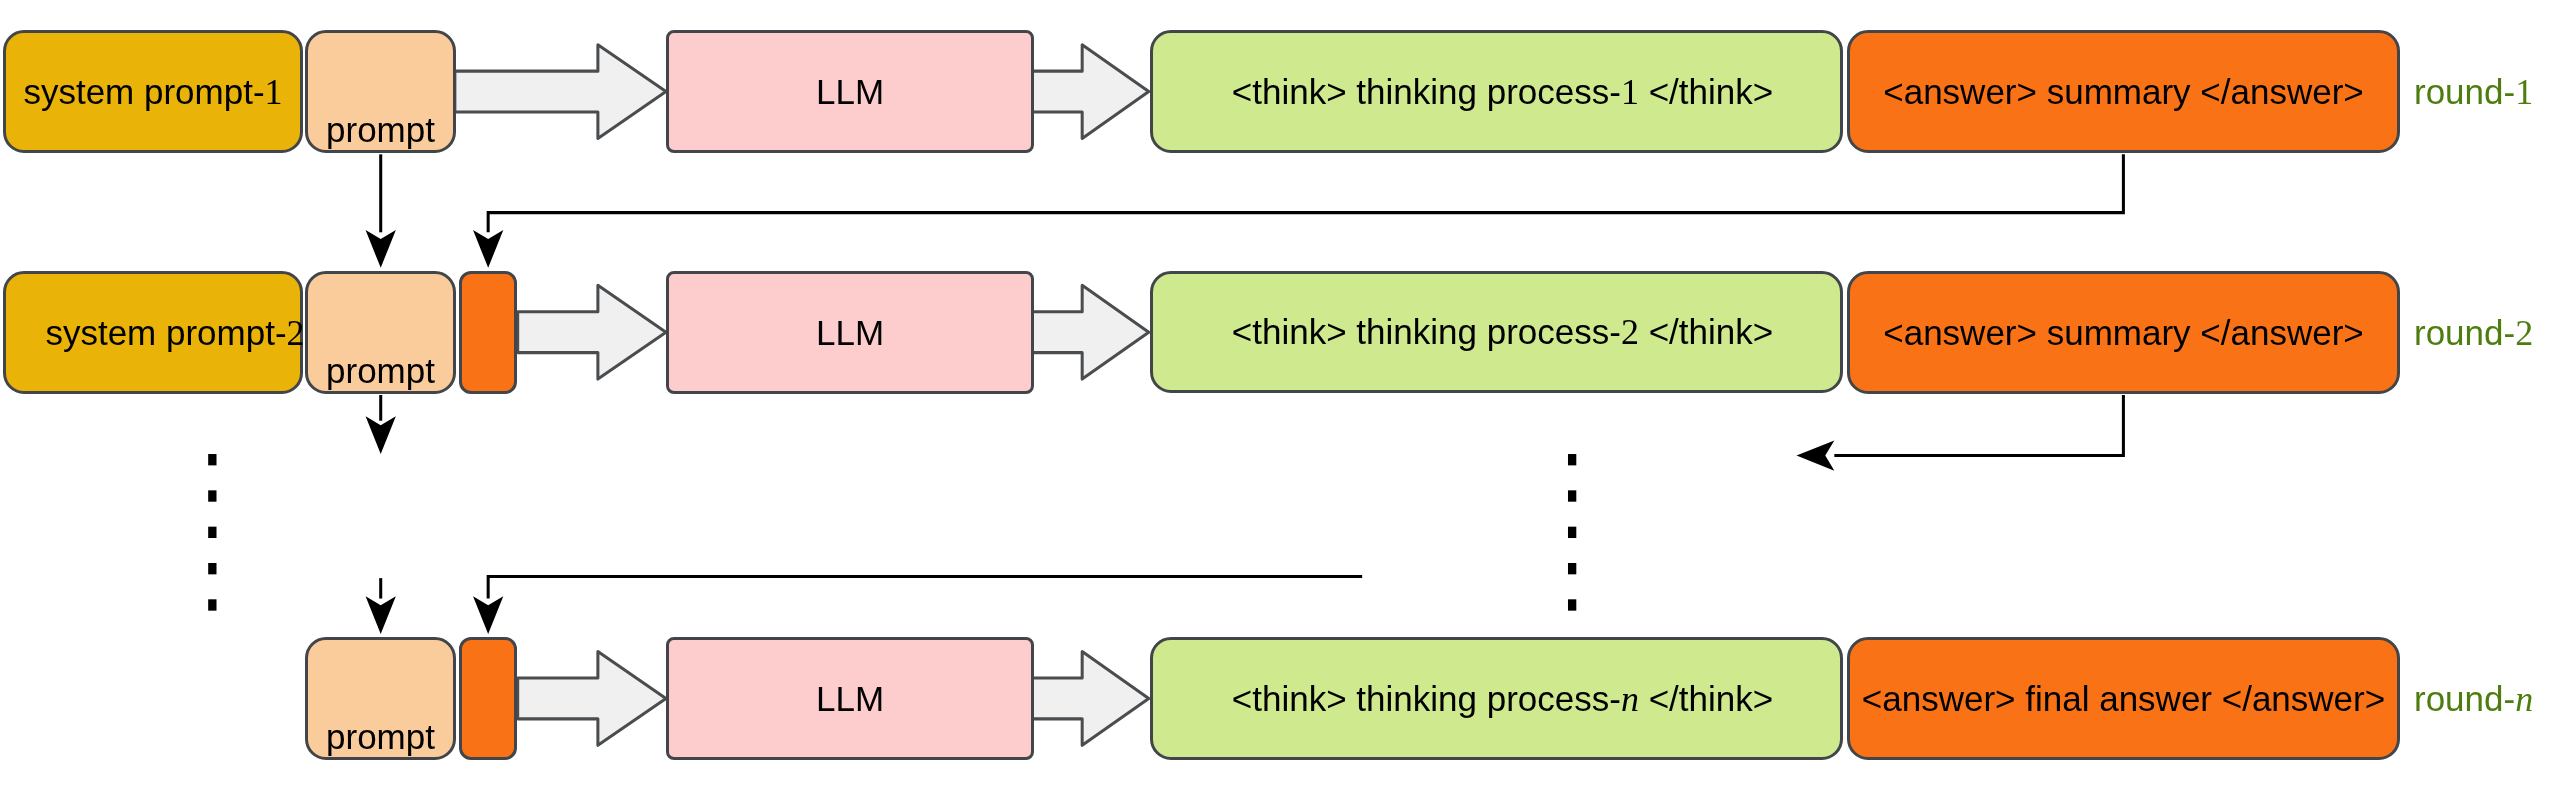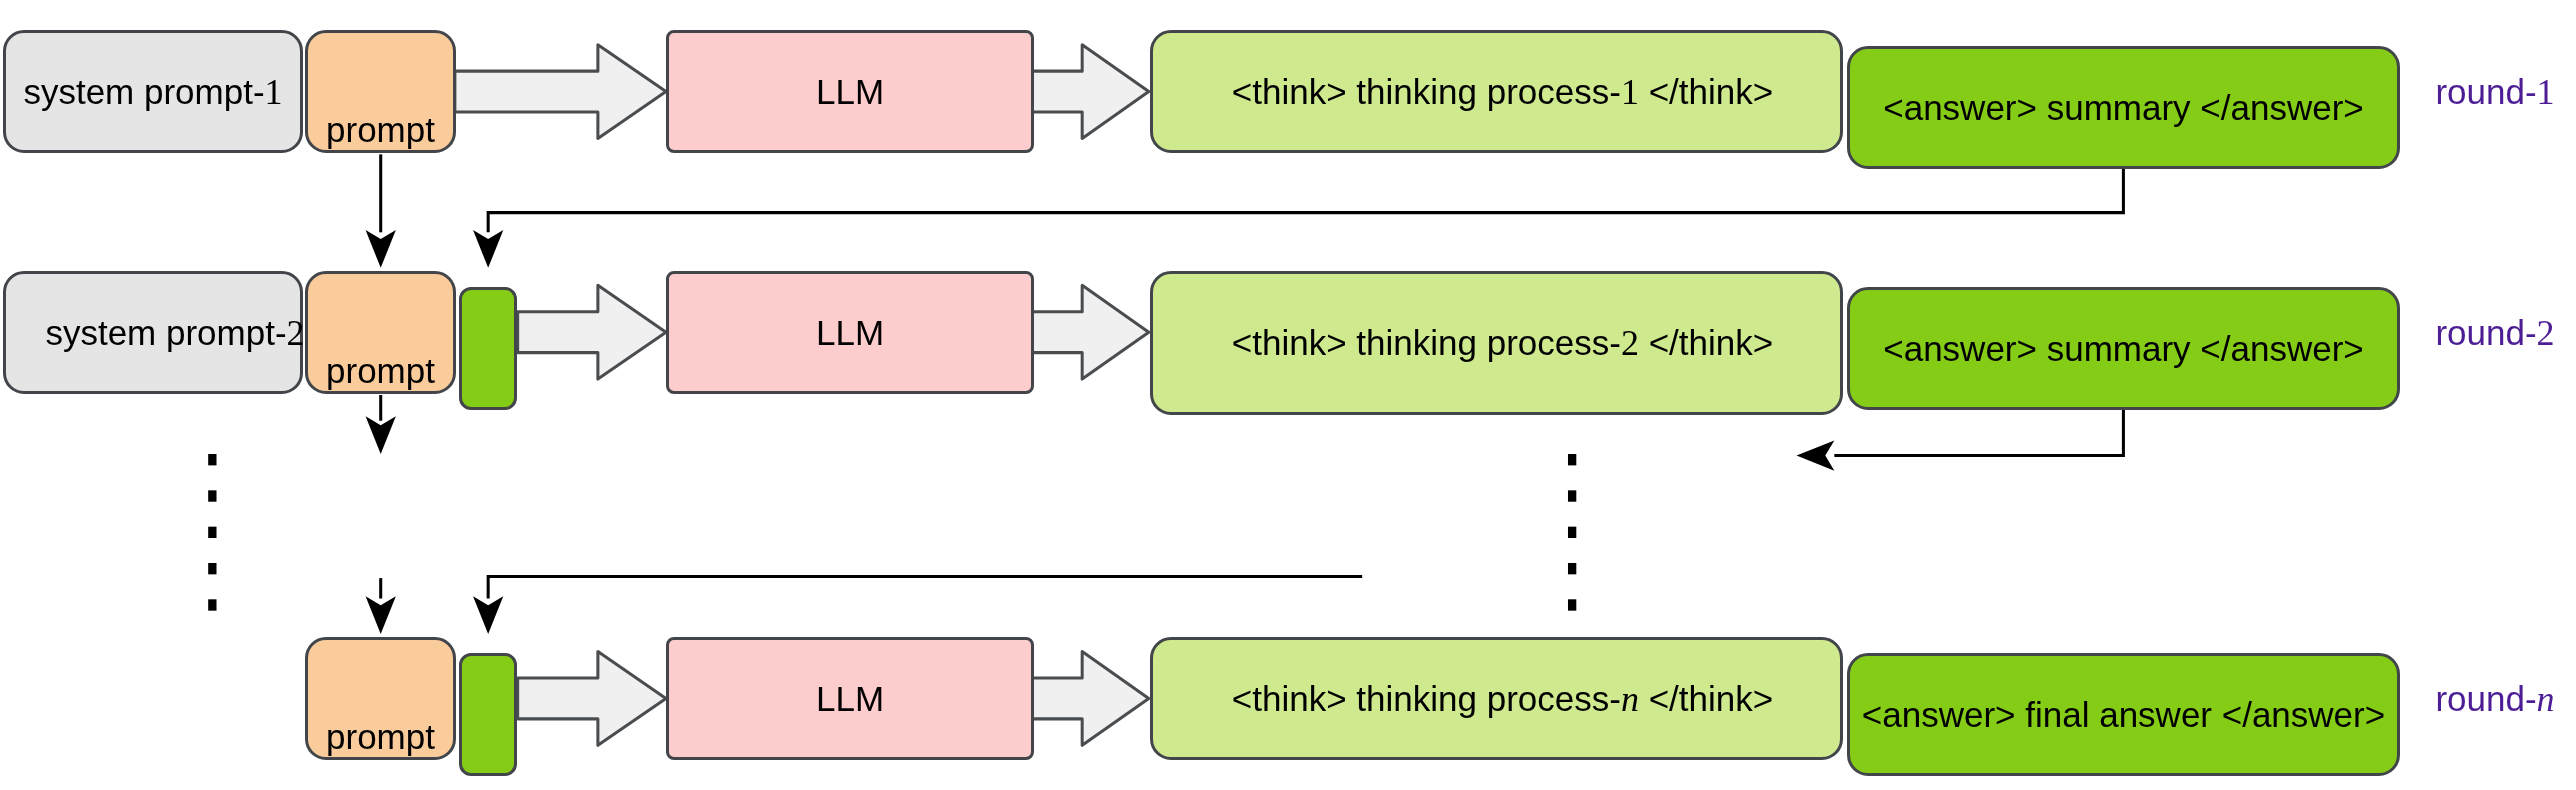--- a/index.html
+++ b/index.html
@@ -17,29 +17,29 @@
     display:flex;align-items:center;justify-content:center;
     border:3.8px solid #42464a;
     border-radius:21px;
     font-size:35px;color:#000;
     white-space:nowrap;
     z-index:2;
     text-align:center;
   }
   .box.sharp{border-radius:8px;}
   .box.small{border-radius:12px;}
-  .fill-system{background:#e5e5e5;}
+  .fill-system{background:#eab308;}
   .fill-prompt{background:#fbcc9b;align-items:flex-end;}
   .fill-llm{background:#fdcccc;}
   .fill-think{background:#cfe98e;padding-left:12px;}
-  .fill-answer{background:#84cc16;margin-top:16px;}
+  .fill-answer{background:#f97316;}
   .round-label{
     position:absolute;
-    display:flex;align-items:center;justify-content:center;
-    font-size:35px;color:#4c1d95;white-space:nowrap;z-index:2;
+    display:flex;align-items:center;justify-content:flex-start;
+    font-size:35px;color:#4d7c0f;white-space:nowrap;z-index:2;
   }
   .mvar{font-family:"Liberation Serif", serif;font-size:36px;line-height:1;}
   .it{font-style:italic;}
   svg{display:block;}
   .blockarrow{fill:#f0f0f0;stroke:#4a4d50;stroke-width:4;stroke-linejoin:round;}
   .conn{fill:none;stroke:#000;stroke-width:4;}
   .head{fill:#000;stroke:none;}
   .dot{fill:#000;}
 </style>
 </head>
@@ -116,21 +116,21 @@
   <div class="box fill-system" style="left:3px;top:271px;width:300px;height:123px;padding-left:44px;">
     <span><span>system prompt-</span><span class="mvar">2</span></span>
   </div>
   <div class="box fill-prompt" style="left:305px;top:271px;width:151px;height:123px;">
     <span>prompt</span>
   </div>
   <div class="box fill-answer small" style="left:459px;top:271px;width:58px;height:123px;"></div>
   <div class="box fill-llm sharp" style="left:666px;top:271px;width:368px;height:123px;">
     <span>LLM</span>
   </div>
-  <div class="box fill-think" style="left:1150px;top:271px;width:693px;height:144px;">
+  <div class="box fill-think" style="left:1150px;top:271px;width:693px;height:122px;">
     <span><span>&lt;think&gt; thinking process-</span><span class="mvar">2</span><span> &lt;/think&gt;</span></span>
   </div>
   <div class="box fill-answer" style="left:1847px;top:271px;width:553px;height:123px;">
     <span>&lt;answer&gt; summary &lt;/answer&gt;</span>
   </div>
   <div class="round-label" style="left:2414px;top:271px;width:162px;height:123px;">
     <span>round-</span>
       <span class="mvar">2</span>
   </div>
 

